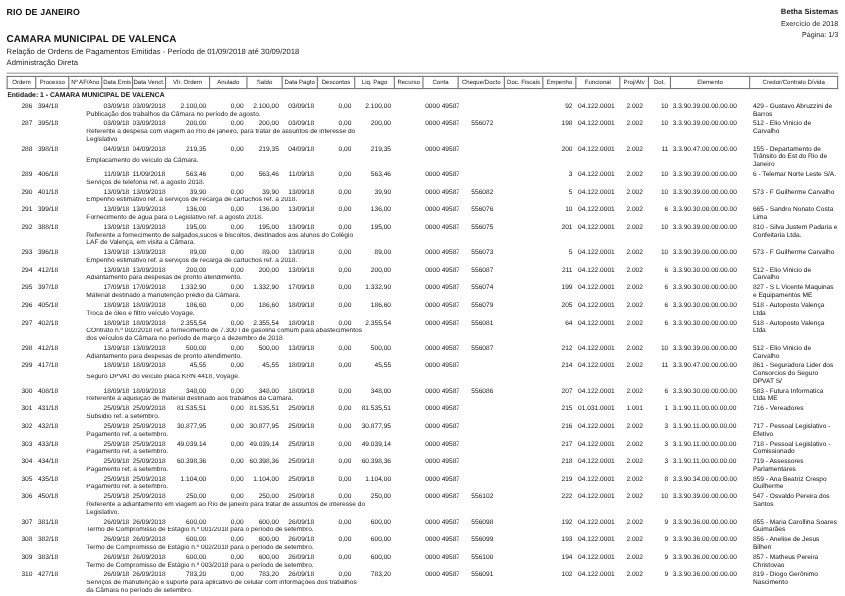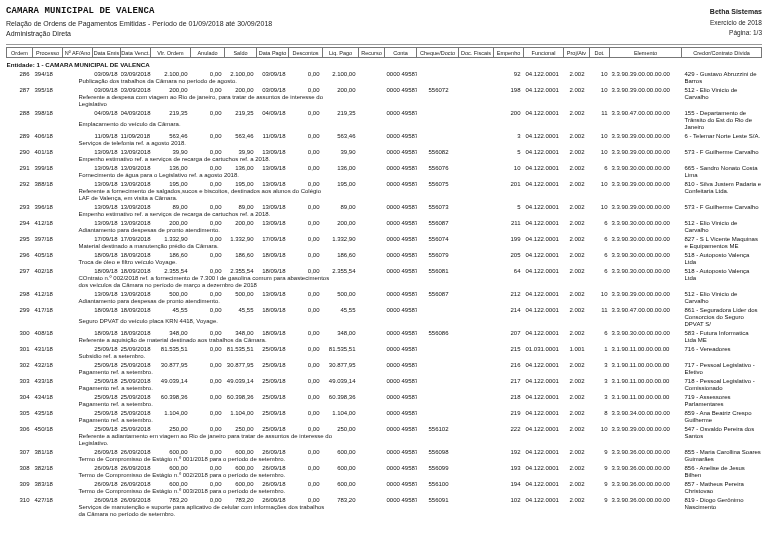--- a/index.html
+++ b/index.html
@@ -1,20 +1,20 @@
 <!DOCTYPE html>
 <html><head>
 <meta charset="utf-8">
 <style>
   html,body{margin:0;padding:0;background:#fff;}
   body{width:768px;height:542px;overflow:hidden;font-family:"Liberation Sans",sans-serif;color:#111;}
   .page{padding:3px 6px 0 6px;}
   .hdr{display:flex;justify-content:space-between;align-items:flex-start;}
   .t-state{font-size:8px;font-weight:bold;margin-top:4px;letter-spacing:.1px;}
-  .t-entity{font-size:9px;font-weight:bold;margin-top:3px;letter-spacing:.1px;font-family:Liberation Mono, monospace;}
+  .t-entity{font-size:9px;font-weight:bold;margin-top:14px;letter-spacing:.1px;}
   .t-title{font-size:7px;margin-top:4px;color:#222;}
   .t-admin{font-size:7px;margin-top:3px;color:#222;}
   .hdr-right{text-align:right;font-size:6.5px;line-height:1.65;margin-top:3px;color:#222;}
   .hdr-right .vendor{font-weight:bold;font-size:7px;}
   .rule{border-top:1px solid #999;margin-top:5px;}
   table{border-collapse:collapse;table-layout:fixed;width:756px;margin-top:2px;}
   th{border:1px solid #777;font-size:5.5px;font-weight:normal;padding:2px 0 1.5px;overflow:hidden;white-space:nowrap;text-align:center;color:#222;}
   td{font-size:6px;line-height:7px;padding:0;vertical-align:top;overflow:hidden;white-space:nowrap;color:#111;}
   tr.r1 td{padding-top:2px;}
   td.num{text-align:right;padding-right:3px;}
@@ -25,20 +25,21 @@
   td.descr{white-space:normal;padding-left:16px;padding-right:52px;color:#222;}
   td.credor{white-space:normal;padding-left:3px;line-height:7px;}
   tr.entity td{font-size:6.2px;font-weight:bold;padding:2.5px 0 1.5px;}
 </style>
 </head>
 <body>
 
 <div class="page">
   <div class="hdr">
     <div>
+      <div class="t-state">RIO DE JANEIRO</div>
       <div class="t-entity">CAMARA MUNICIPAL DE VALENCA</div>
       <div class="t-title">Relação de Ordens de Pagamentos Emitidas - Período de 01/09/2018 até 30/09/2018</div>
       <div class="t-admin">Administração Direta</div>
     </div>
     <div class="hdr-right">
       <div class="vendor">Betha Sistemas</div>
       <div>Exercício de 2018</div>
       <div>Página: 1/3</div>
     </div>
   </div>

